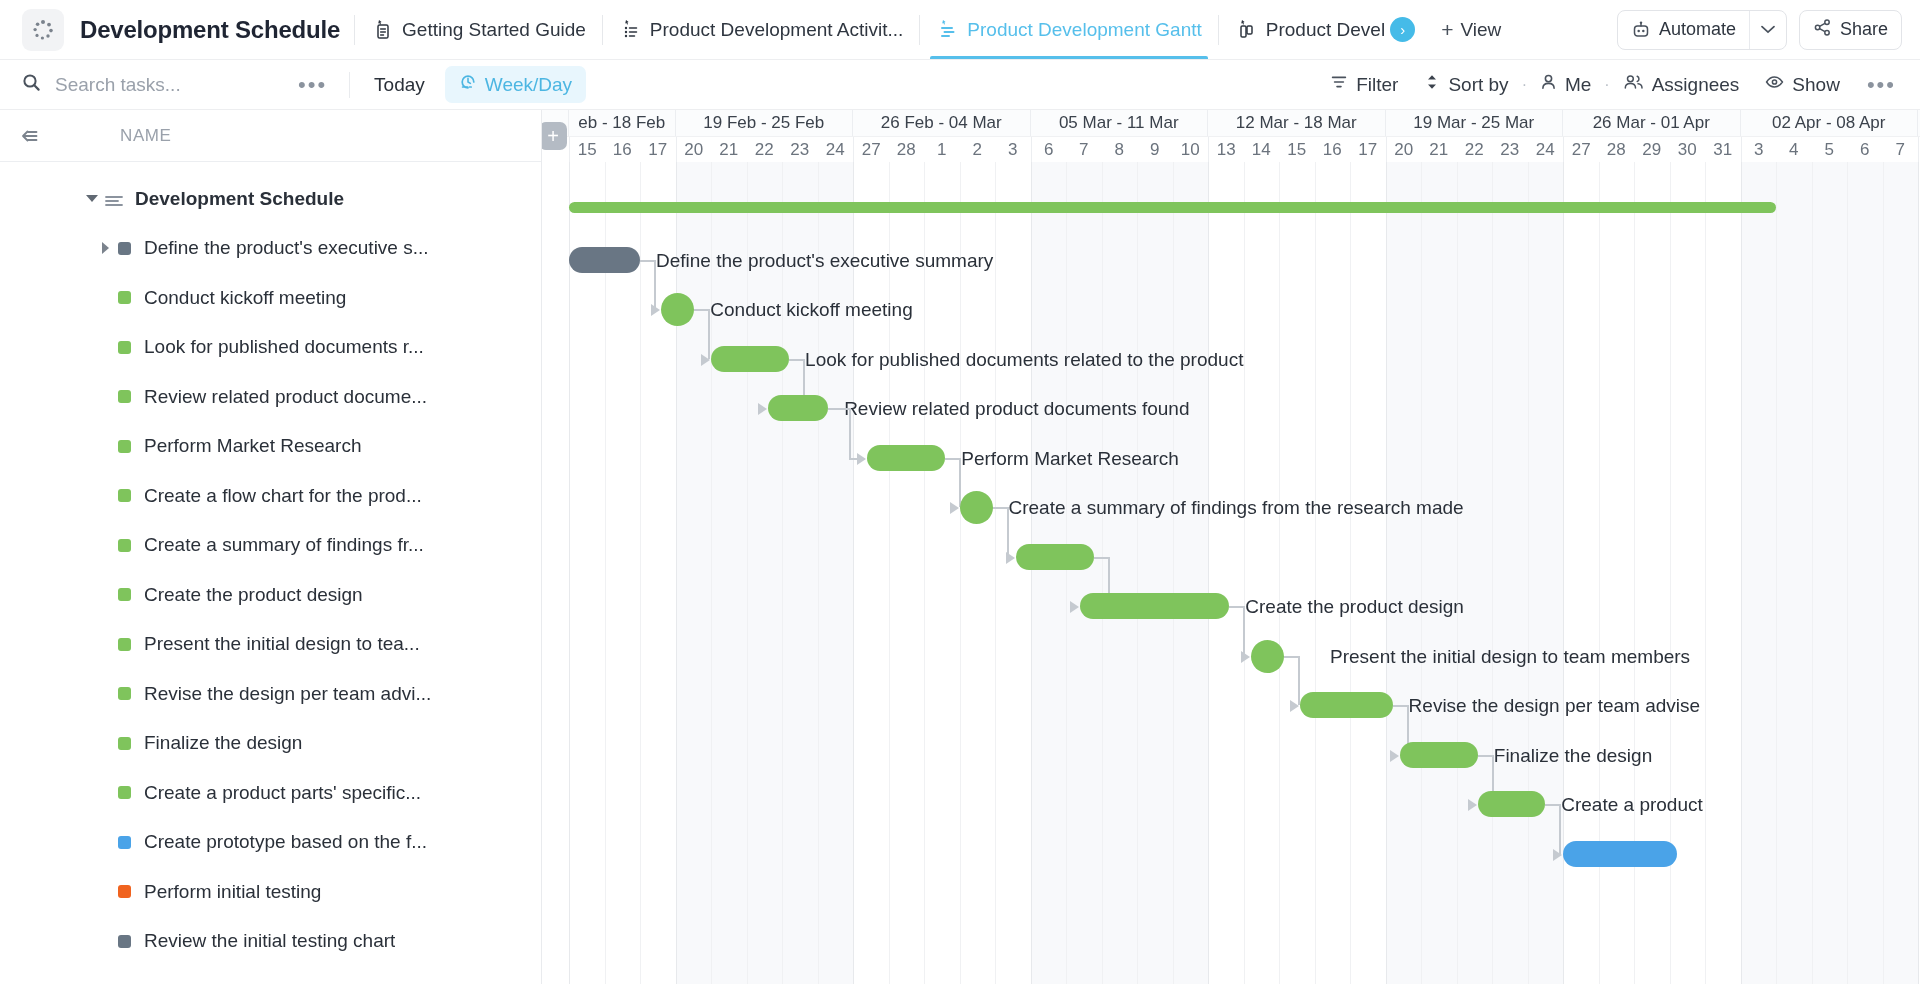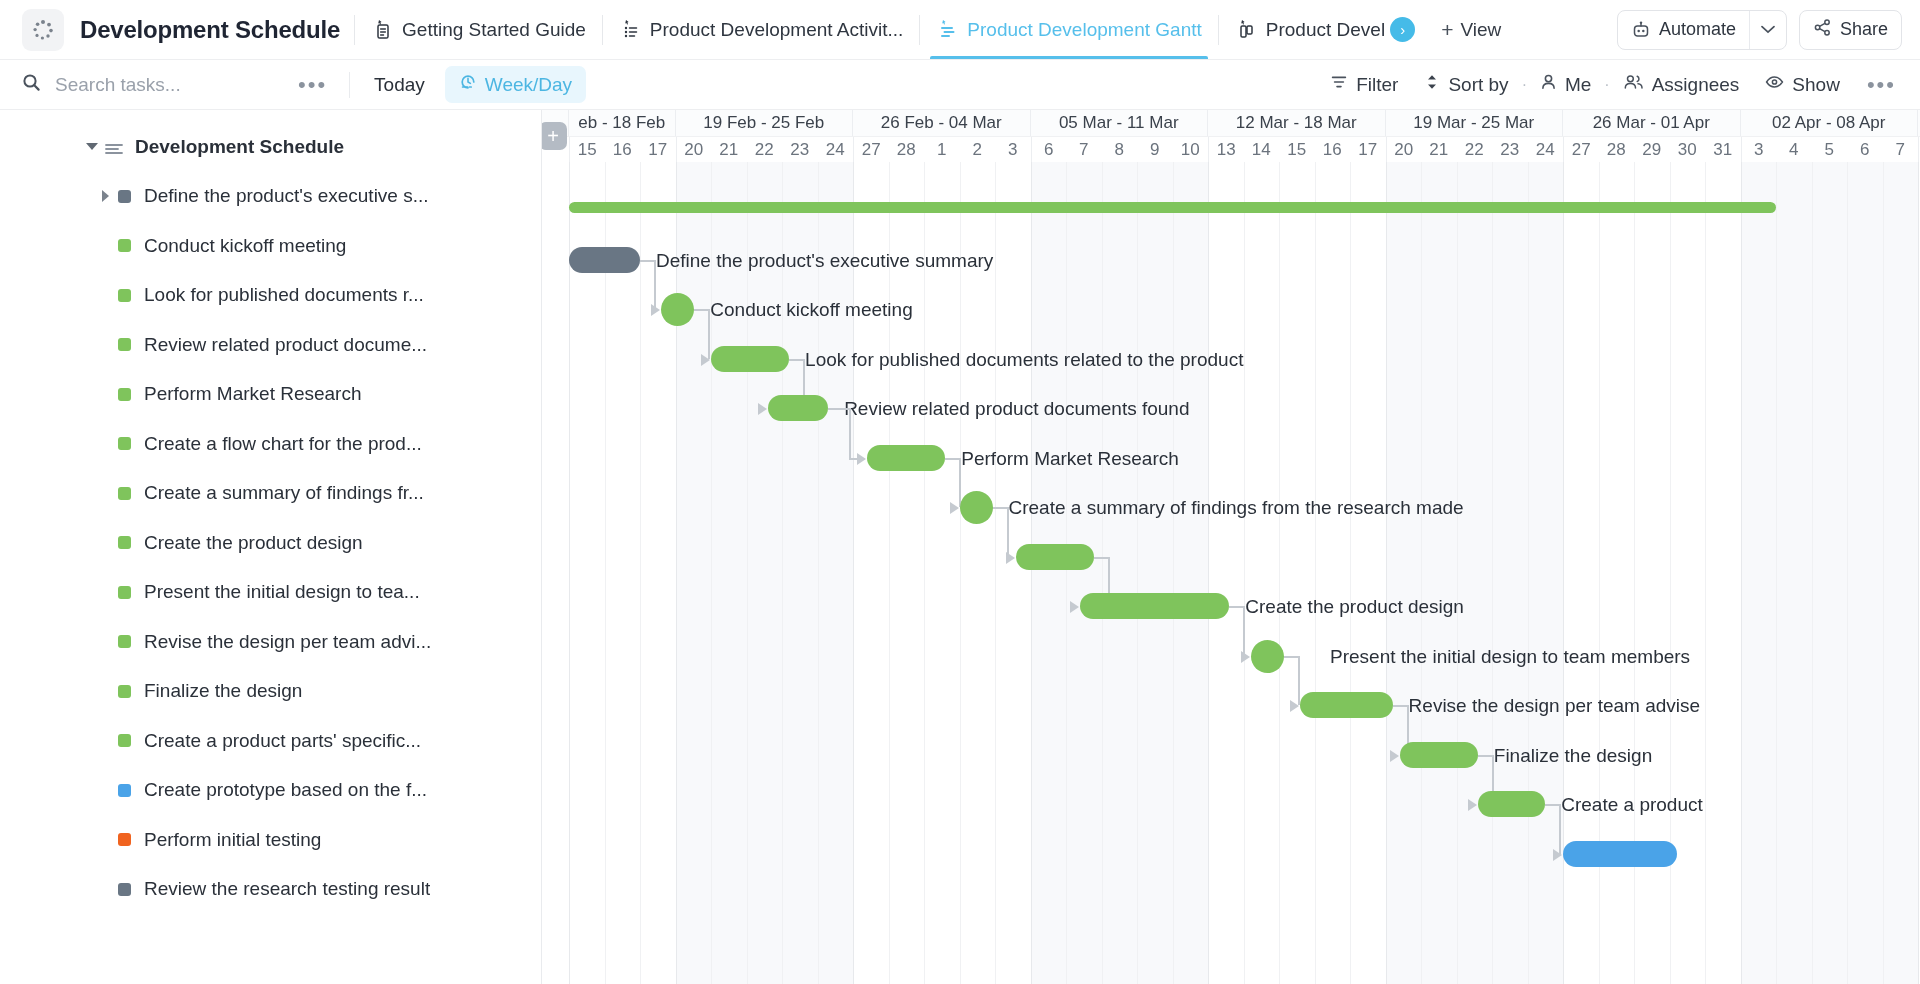--- a/index.html
+++ b/index.html
@@ -335,20 +335,29 @@
         </span>
         <span>Show</span>
       </span>
       <span class="dots-btn" style="margin-left:8px">•••</span>
     </div>
   </div>
 
   <div class="body">
 
     <div class="sidebar">
+      <div class="sb-head">
+        <span class="collapse-ico">
+          <svg width="26" height="26" viewBox="0 0 26 26">
+            <path d="M11.5 8.5L7 13l4.5 4.5" fill="none" stroke="#7b838d" stroke-width="1.8" stroke-linecap="round" stroke-linejoin="round"></path>
+            <path d="M8.5 13h12M12 9h8.5M12 17h8.5" stroke="#7b838d" stroke-width="1.8" stroke-linecap="round"></path>
+          </svg>
+        </span>
+        <span class="sb-name-col">NAME</span>
+      </div>
       <div class="sb-list" id="sb-list">
           <div class="sb-row group">
             <span class="caret-tri caret-down"></span>
             <span class="list-ico"><svg width="18" height="14" viewBox="0 0 18 14">
                 <path d="M1 2h16M1 6h12M1 10h16" stroke="#8b939e" stroke-width="1.8" stroke-linecap="round"></path>
               </svg></span>
             <span class="sb-label">Development Schedule</span>
           </div>
           <div class="sb-row">
             <span class="indent-sub" style="display:flex;align-items:center">
@@ -445,21 +454,21 @@
             <span class="indent-sub" style="display:flex;align-items:center">
               <span style="display:inline-block;width:16px"></span>
               <span class="sq" style="background: rgb(240, 99, 31);"></span>
               <span class="sb-label">Perform initial testing</span>
             </span>
           </div>
           <div class="sb-row">
             <span class="indent-sub" style="display:flex;align-items:center">
               <span style="display:inline-block;width:16px"></span>
               <span class="sq" style="background: rgb(105, 118, 132);"></span>
-              <span class="sb-label">Review the research testing result</span>
+              <span class="sb-label">Review the initial testing chart</span>
             </span>
           </div>
         </div>
     </div>
 
     <div class="gantt">
       <div class="gantt-head">
         <div class="addcol-btn" id="addcol" style="left: -3px;">+</div>
         <div class="gh-weeks" id="gh-weeks">
             <div style="flex: 0 0 27px; background: rgb(251, 252, 253); border-right: 1px solid rgb(236, 238, 241);"></div>

